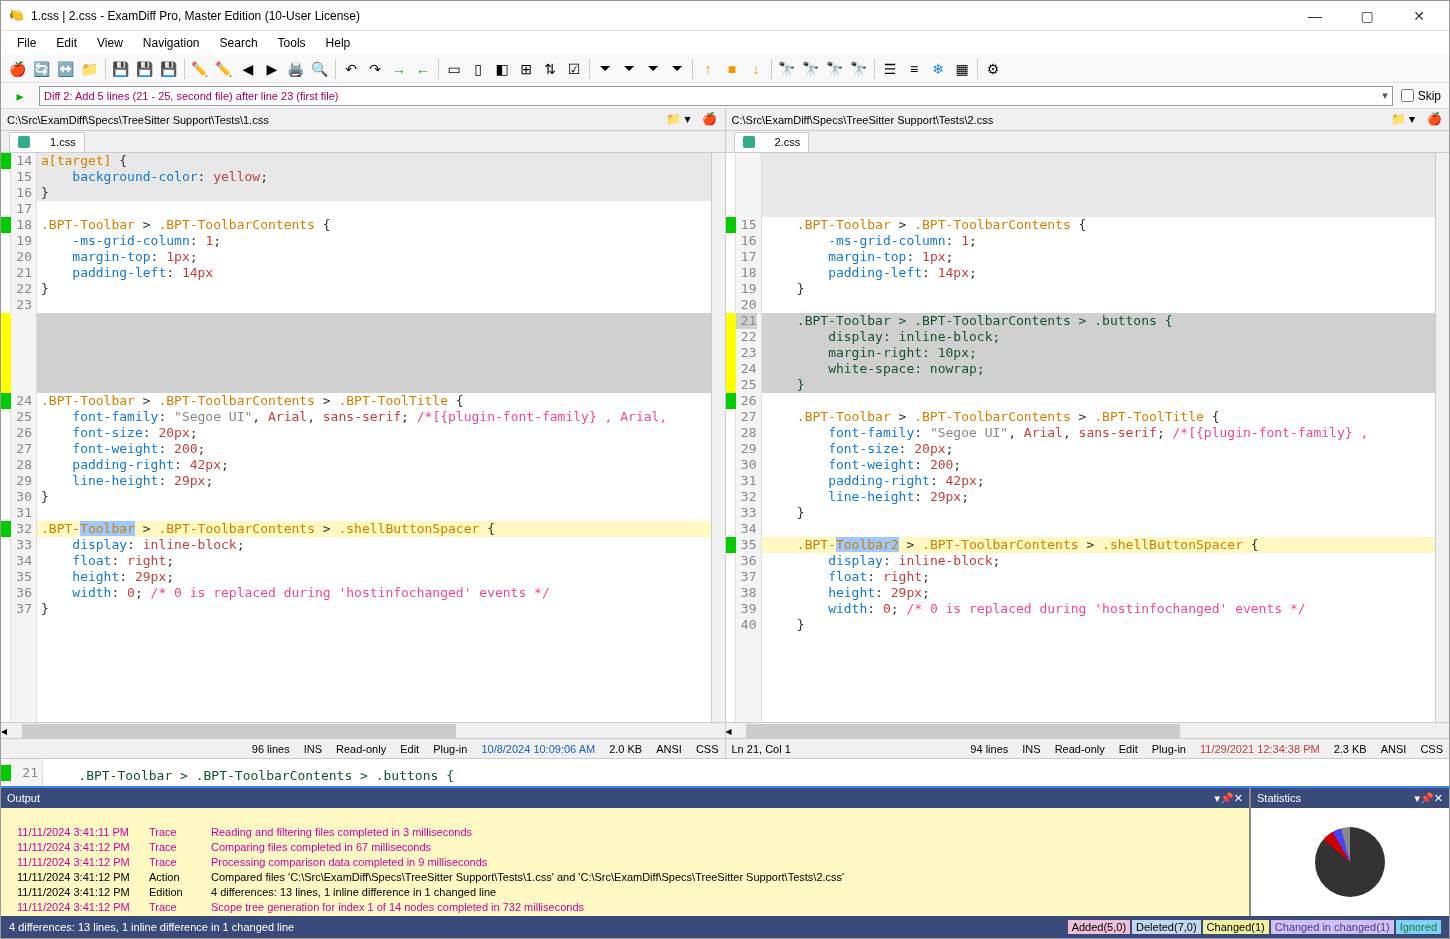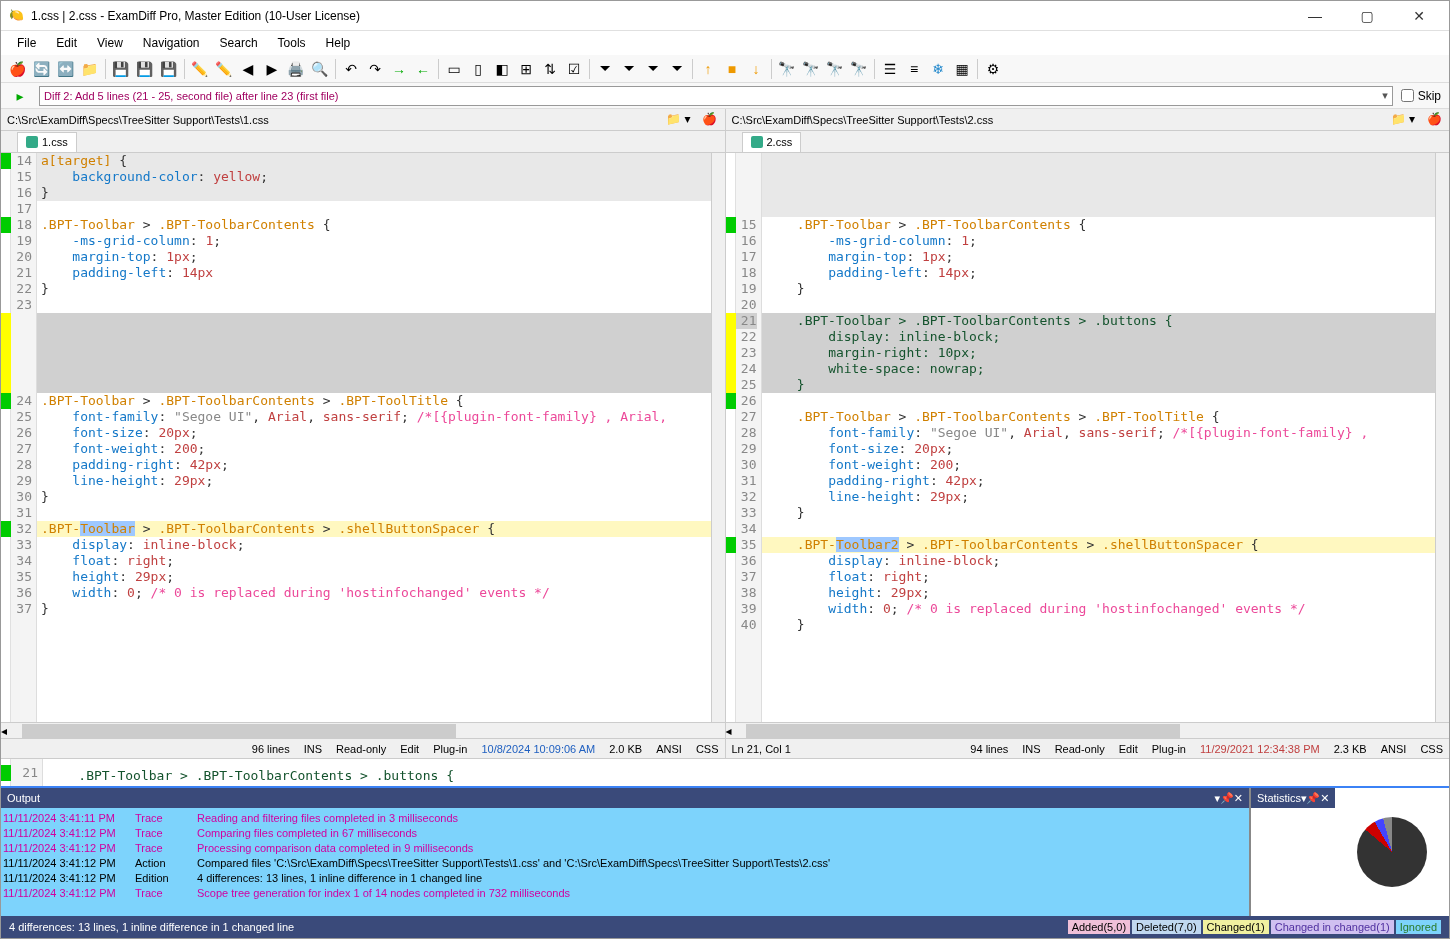--- a/index.html
+++ b/index.html
@@ -19,21 +19,21 @@
 .diffdrop{flex:1;border:1px solid #999;height:20px;display:flex;align-items:center;padding:0 4px;background:#fff;font-size:11px;color:#a00060}
 .diffdrop .arrow{margin-left:auto;color:#555}
 .skipchk{display:flex;align-items:center;gap:4px;font-size:12px}
 .panes{flex:1;display:flex;min-height:0}
 .pane{flex:1;display:flex;flex-direction:column;border-right:1px solid #ccc;min-width:0}
 .pane:last-child{border-right:none}
 .pathbar{height:22px;display:flex;align-items:center;padding:0 6px;background:#f0f0f0;border-bottom:1px solid #ccc;font-size:11px}
 .pathbar .path{flex:1}
 .pathbar .picon{width:16px;height:16px;margin-left:2px;font-size:12px}
 .tabbar{height:22px;display:flex;align-items:center;background:#f0f0f0;border-bottom:1px solid #ccc}
-.tab{height:20px;display:flex;align-items:center;padding:0 8px;gap:4px;background:#fff;border:1px solid #ccc;border-bottom:none;font-size:11px;margin-left:16px}
+.tab{height:20px;display:flex;align-items:center;padding:0 8px;gap:20px;background:#fff;border:1px solid #ccc;border-bottom:none;font-size:11px;margin-left:8px}
 .tabicon{width:12px;height:12px;background:#3a8;border-radius:2px}
 .editor{flex:1;display:flex;min-height:0;position:relative;font-family:Consolas,monospace;font-size:13px;line-height:16px}
 .markcol{width:10px;background:#fff;border-right:1px solid #e0e0e0}
 .markcol .mark{width:10px;height:16px}
 .mgreen{background:#0c0}
 .myellow{background:#ff0}
 .gutter{width:26px;background:#f4f4f4;text-align:right;padding-right:4px;color:#888;border-right:1px solid #ddd}
 .gutter div{height:16px}
 .code{flex:1;overflow:hidden;background:#fff}
 .code .line{height:16px;white-space:pre;padding-left:4px}
@@ -48,26 +48,26 @@
 .st-date{color:#2060c0}.st-date2{color:#c04040}
 .scrollbar-h{height:16px;background:#f0f0f0;border-top:1px solid #ccc;display:flex;align-items:center}
 .scrollbar-h .thumb{height:14px;background:#ccc;width:60%;margin-left:2%}
 .summarypane{height:28px;display:flex;align-items:center;background:#fff;border-top:1px solid #ccc;font-family:Consolas,monospace;font-size:13px}
 .summarypane .markcol{height:28px}
 .summarypane .gutter{height:28px;padding-top:6px}
 .outputwrap{display:flex;border-top:2px solid #3b82f6;height:130px}
 .outputpanel{flex:1;display:flex;flex-direction:column;min-width:0}
 .opheader{height:20px;background:#3a4a7a;color:#fff;display:flex;align-items:center;padding:0 6px;font-size:11px}
 .opheader .sp{flex:1}
-.opbody{flex:1;background:#7dd3fc;overflow:auto;font-size:11px;padding:2px}
+.opbody{flex:1;background:#fef9c3;overflow:auto;font-size:11px;padding:16px}
 .oprow{display:flex;gap:12px;height:15px;align-items:center}
 .oprow.pink{color:#d000a0}
 .oprow .ts{width:120px}
 .oprow .cat{width:50px}
-.statspanel{width:200px;display:flex;flex-direction:row;border-left:2px solid #888}
+.statspanel{width:200px;display:flex;flex-direction:column;border-left:2px solid #888}
 .statsbody{flex:1;background:#fff;display:flex;align-items:center;justify-content:center}
 .pie{width:70px;height:70px;border-radius:50%;background:conic-gradient(#333 0 310deg,#c00 310deg 330deg,#44f 330deg 345deg,#888 345deg 360deg)}
 .footer{height:22px;background:#3a4a7a;color:#fff;display:flex;align-items:center;padding:0 8px;font-size:11px}
 .footer .sp{flex:1}
 .badge{padding:1px 4px;margin-left:2px;color:#000}
 .b-add{background:#f0c0d8}.b-del{background:#c0d8f0}.b-chg{background:#f0f0a0}.b-cic{background:#d0c0f0;color:#5030a0}.b-ign{background:#7dd3fc;color:#2a7a2a}
 </style>
 </head>
 <body>
 

